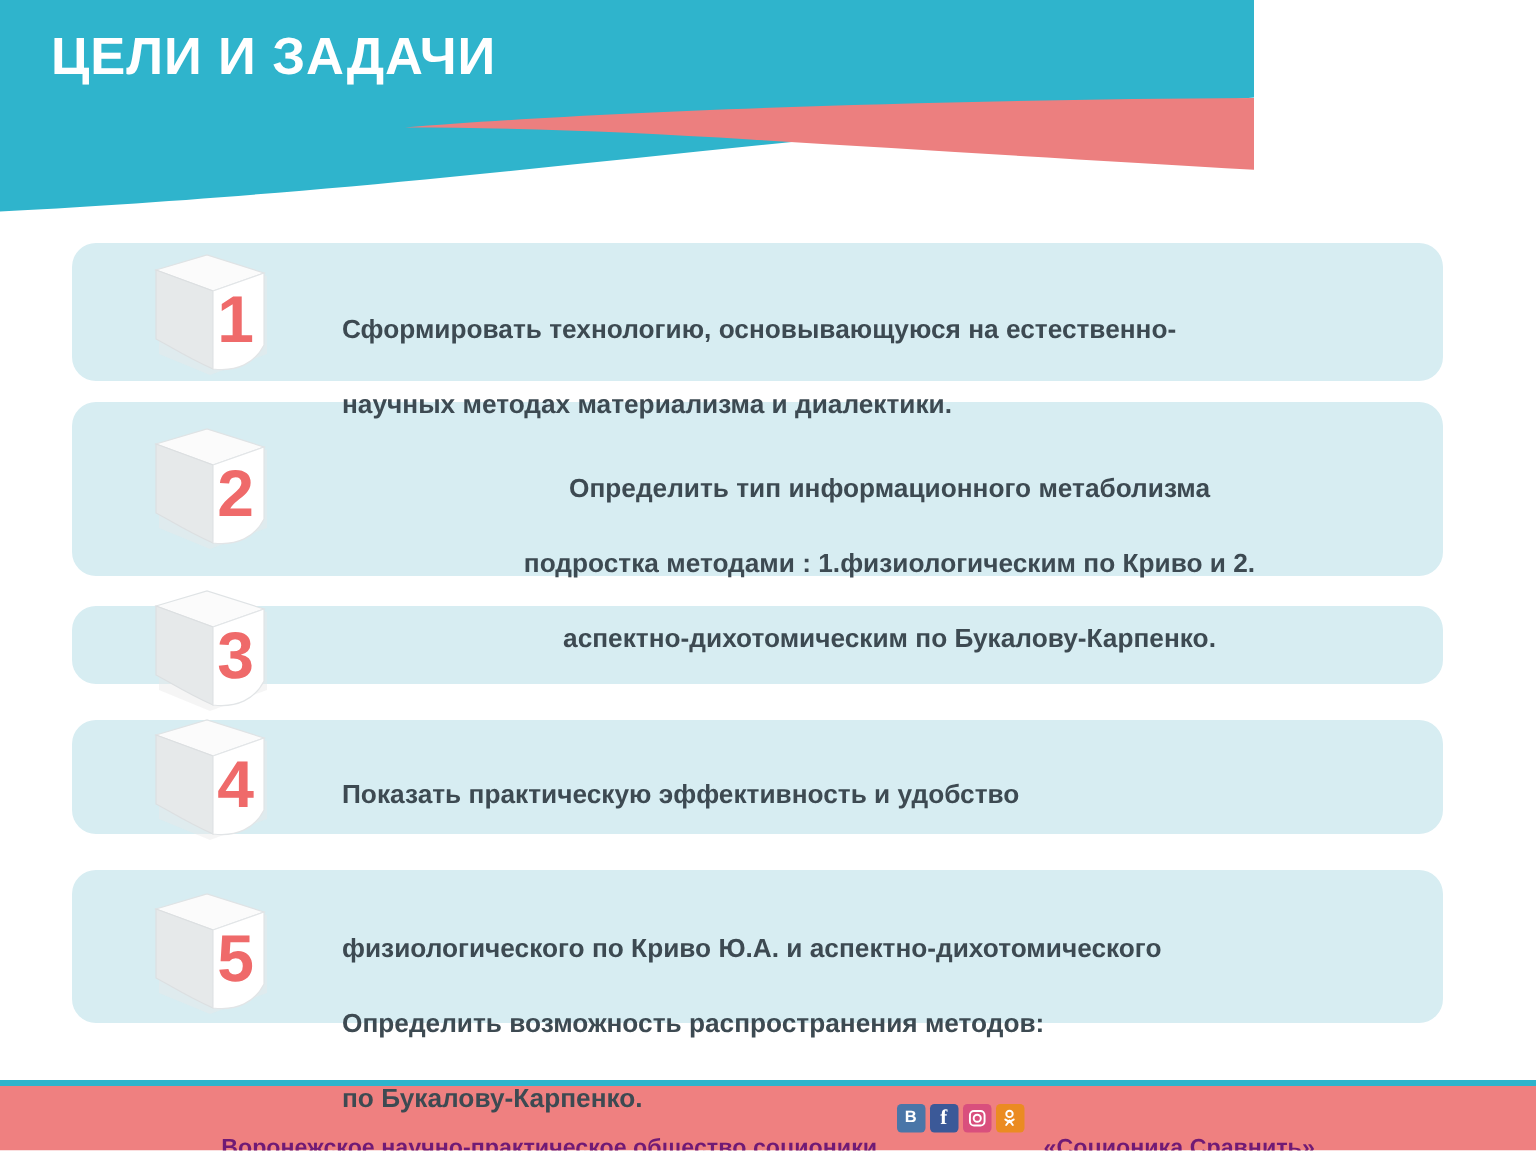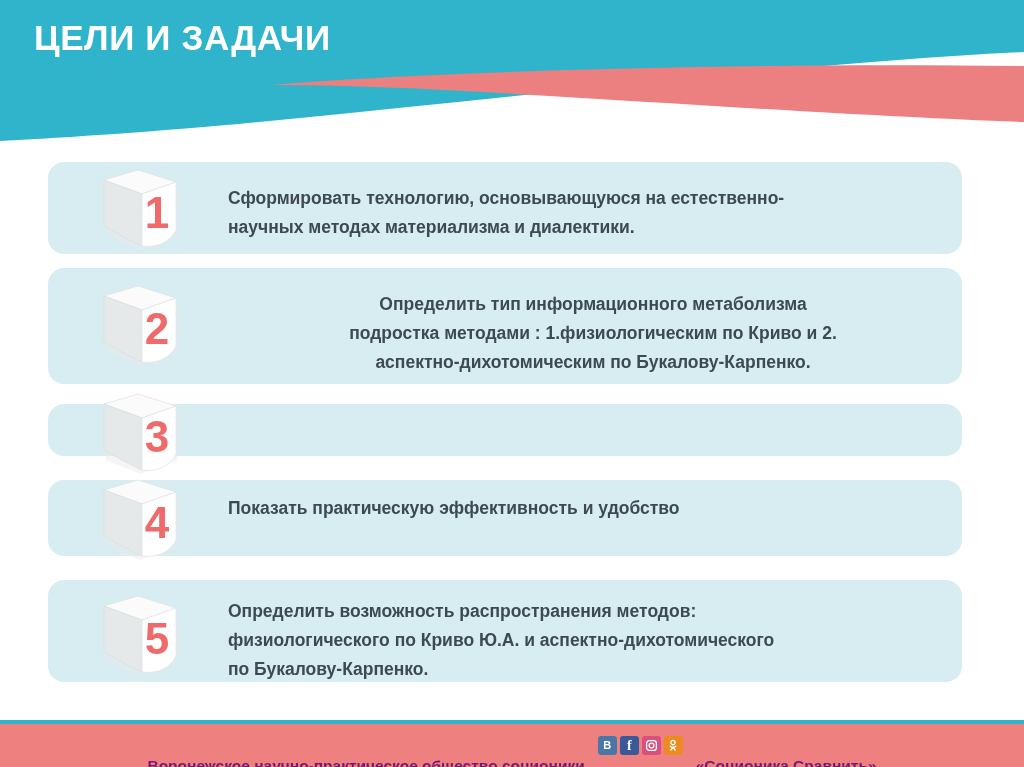--- a/index.html
+++ b/index.html
@@ -13,21 +13,21 @@
     font-family: "Liberation Sans", sans-serif;
     overflow: hidden;
     position: relative;
   }
 
   
   .header {
     position: absolute;
     left: 0;
     top: 0;
-    width: 1024px;
+    width: 836px;
     height: 152px;
     overflow: hidden;
   }
   .header svg {
     display: block;
     width: 1024px;
     height: 152px;
   }
   .slide-title {
     position: absolute;
@@ -88,20 +88,21 @@
     width: 730px;
     font-size: 17.5px;
     font-weight: bold;
     color: #3d4a52;
     line-height: 29px;
     z-index: 4;
   }
   .goal-text .tline {
     display: block;
     white-space: nowrap;
+    margin-top: 21px;
   }
 
   
   #row-1 { top: 10px;  height: 100px; }
   #row-1 .goal-panel { height: 92px; }
   #row-1 .goal-cube  { top: 4px; }
   #row-1 .goal-text  { top: 22px; }
 
   #row-2 { top: 116px; height: 120px; }
   #row-2 .goal-panel { height: 116px; }
@@ -263,22 +264,22 @@
     <div class="goal-cube">
       <svg viewBox="0 0 92 92">
         <path d="M12,16 L46,6 L84,18 L84,70 L46,84 L12,70 Z" fill="#e8e8e8" opacity="0.45"></path>
         <path d="M10,14 L44,4 L82,16 L48,28 Z" fill="#fbfbfb" stroke="#dfe3e5" stroke-width="0.8"></path>
         <path d="M10,14 L48,28 L48,80 C30,72 18,64 10,60 Z" fill="#e6e9ea" stroke="#dcdfe1" stroke-width="0.8"></path>
         <path d="M48,28 L82,16 L82,64 C76,76 64,82 48,80 Z" fill="#ffffff" stroke="#e2e5e7" stroke-width="0.8"></path>
         <text class="cube-number" x="63" y="62" text-anchor="middle">5</text>
       </svg>
     </div>
     <div class="goal-text">
+      <span class="tline">физиологического по Криво Ю.А. и аспектно-дихотомического</span>
       <span class="tline">Определить возможность распространения методов:</span>
-      <span class="tline">физиологического по Криво Ю.А. и аспектно-дихотомического</span>
       <span class="tline">по Букалову-Карпенко.</span>
     </div>
   </div>
 
 </div>
 
 <div class="footer">
   <div class="footer-topline"></div>
   <div class="footer-inner">
     <span class="footer-text">Воронежское научно-практическое общество соционики</span>

